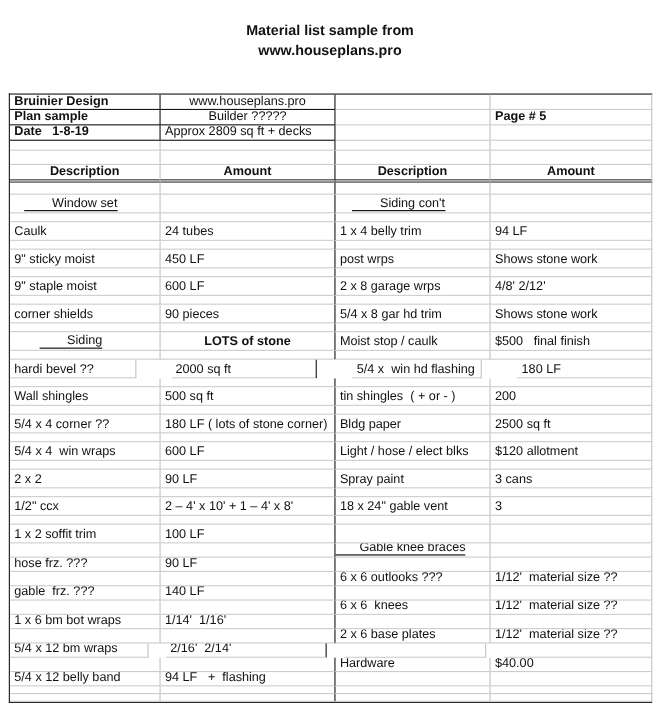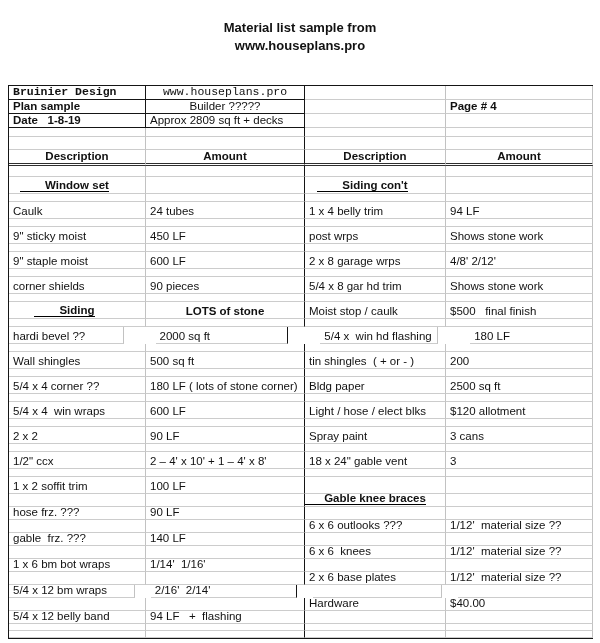--- a/index.html
+++ b/index.html
@@ -30,45 +30,45 @@
   .c0{width:137px}
   .c1{width:159px;border-right:1.5px solid #151515;}
   .c2{width:141px}
   .c3{width:147px}
   .ctr{justify-content:center;text-align:center;padding-left:2px;}
   .bold{font-weight:bold;}
   .hdr{border-bottom:3px double #2f2f2f;}
   .bx{border-bottom:1.5px solid #151515;}
   .bxr{border-right:1.5px solid #151515;}
   .sec-label{
-    font-weight:bold;
+    font-weight:normal;
     border-bottom:1.2px solid #000;
     padding-left:25px;margin-right:25px;
   }
 </style>
 </head>
 <body>
 
 <div class="title">
   <div>Material list sample from</div>
   <div>www.houseplans.pro</div>
 </div>
 
 <div id="grid">
-    <div class="row" style="height: 14px; font-family: Liberation Mono, monospace;">
+    <div class="row" style="height: 14px;">
       <div class="cell c0 bx bxr bold">Bruinier Design</div>
       <div class="cell c1 bx ctr">www.houseplans.pro</div>
       <div class="cell c2"></div>
       <div class="cell c3"></div>
     </div>
     <div class="row" style="height: 14px;">
       <div class="cell c0 bx bxr bold">Plan sample</div>
       <div class="cell c1 bx ctr">Builder ?????</div>
       <div class="cell c2"></div>
-      <div class="cell c3 bold">Page # 4</div>
+      <div class="cell c3 bold">Page # 5</div>
     </div>
     <div class="row" style="height: 14px;">
       <div class="cell c0 bx bxr bold">Date   1-8-19</div>
       <div class="cell c1 bx">Approx 2809 sq ft + decks</div>
       <div class="cell c2"></div>
       <div class="cell c3"></div>
     </div>
     <div class="row" style="height: 9px;">
       <div class="cell c0"></div>
       <div class="cell c1"></div>

